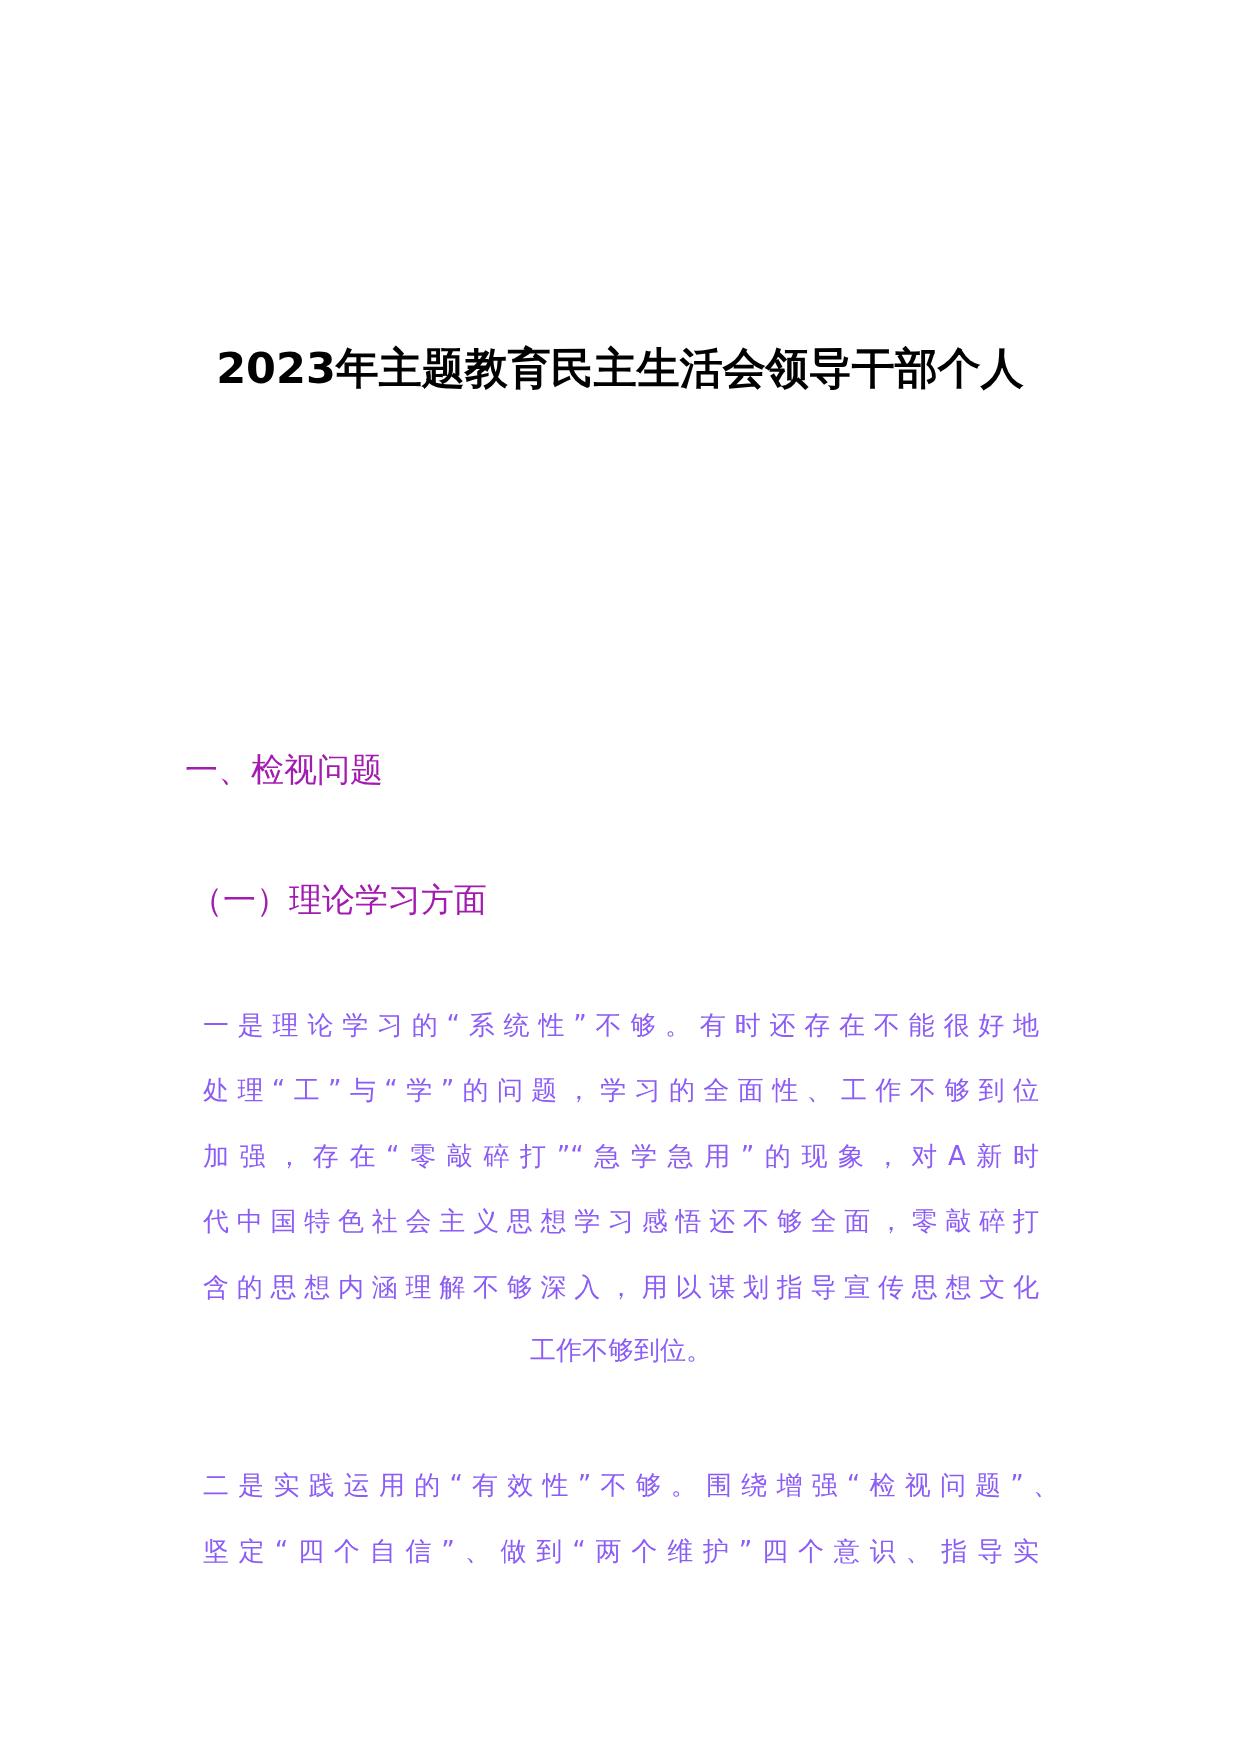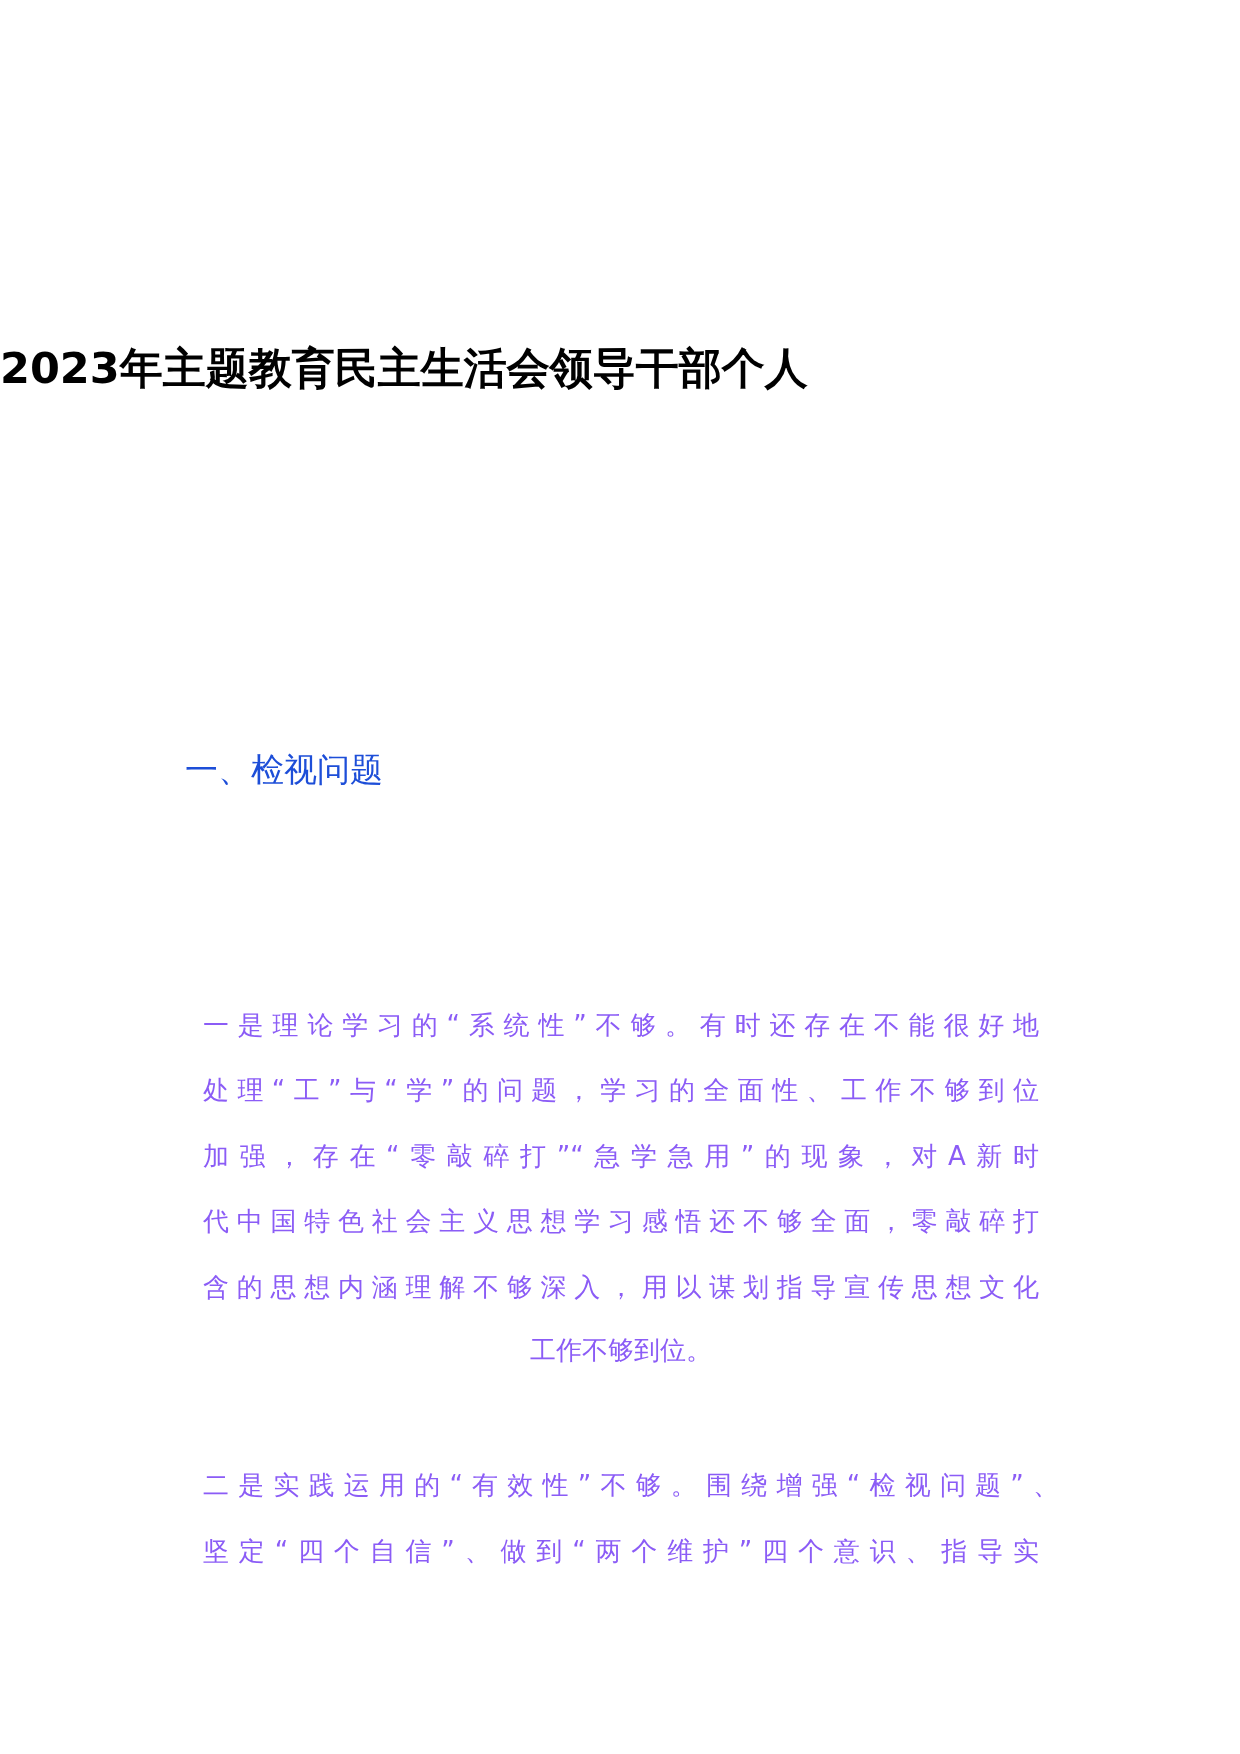--- a/index.html
+++ b/index.html
@@ -3,45 +3,46 @@
   <meta charset="utf-8">
   <style>
     html, body { margin: 0; padding: 0; background: #ffffff; }
     body {
       width: 1240px; height: 1754px; position: relative; overflow: hidden;
       font-family: "DejaVu Sans", "Liberation Sans", sans-serif;
       color: #111111;
     }
     .page { position: absolute; left: 0; top: 0; width: 1240px; height: 1754px; background: #fff; }
     .title-line {
-      position: absolute; left: 0; width: 1240px; 
+      position: absolute; left: 0; width: 1240px; text-align: center;
       font-weight: bold; font-size: 43px; letter-spacing: 0px; color: #000;
       white-space: nowrap;
     }
     .t1 { top: 340px; }
     .t2 { top: 495px; }
     .heading {
-      position: absolute; font-size: 33px; color: #1d4ed8; white-space: nowrap;
+      position: absolute; font-size: 33px; color: #a21caf; white-space: nowrap;
     }
     .h1 { left: 185px; top: 748px; }
     .h2 { left: 190px; top: 878px; }
     .para-line {
       position: absolute; left: 203px; width: 836px; font-size: 26px;
       color: #8b5cf6; white-space: nowrap; text-align: justify; text-align-last: justify;
       line-height: 40px;
     }
     .para-line.center { text-align: center; text-align-last: center; left: 203px; width: 836px; font-family: Liberation Mono, monospace; }
   </style>
 </head>
 <body>
 
 <div class="page">
   <div class="title-line t1">2023年主题教育民主生活会领导干部个人</div>
 
   <div class="heading h1">一、检视问题</div>
+  <div class="heading h2">（一）理论学习方面</div>
 
   <div>
     <div class="para-line" style="top:1005px">一是理论学习的“系统性”不够。有时还存在不能很好地</div>
     <div class="para-line" style="top:1070px">处理“工”与“学”的问题，学习的全面性、工作不够到位</div>
     <div class="para-line" style="top:1136px">加强，存在“零敲碎打”“急学急用”的现象，对A新时</div>
     <div class="para-line" style="top:1201px">代中国特色社会主义思想学习感悟还不够全面，零敲碎打</div>
     <div class="para-line" style="top:1267px">含的思想内涵理解不够深入，用以谋划指导宣传思想文化</div>
     <div class="para-line center" style="top:1332px">工作不够到位。</div>
   </div>
 

